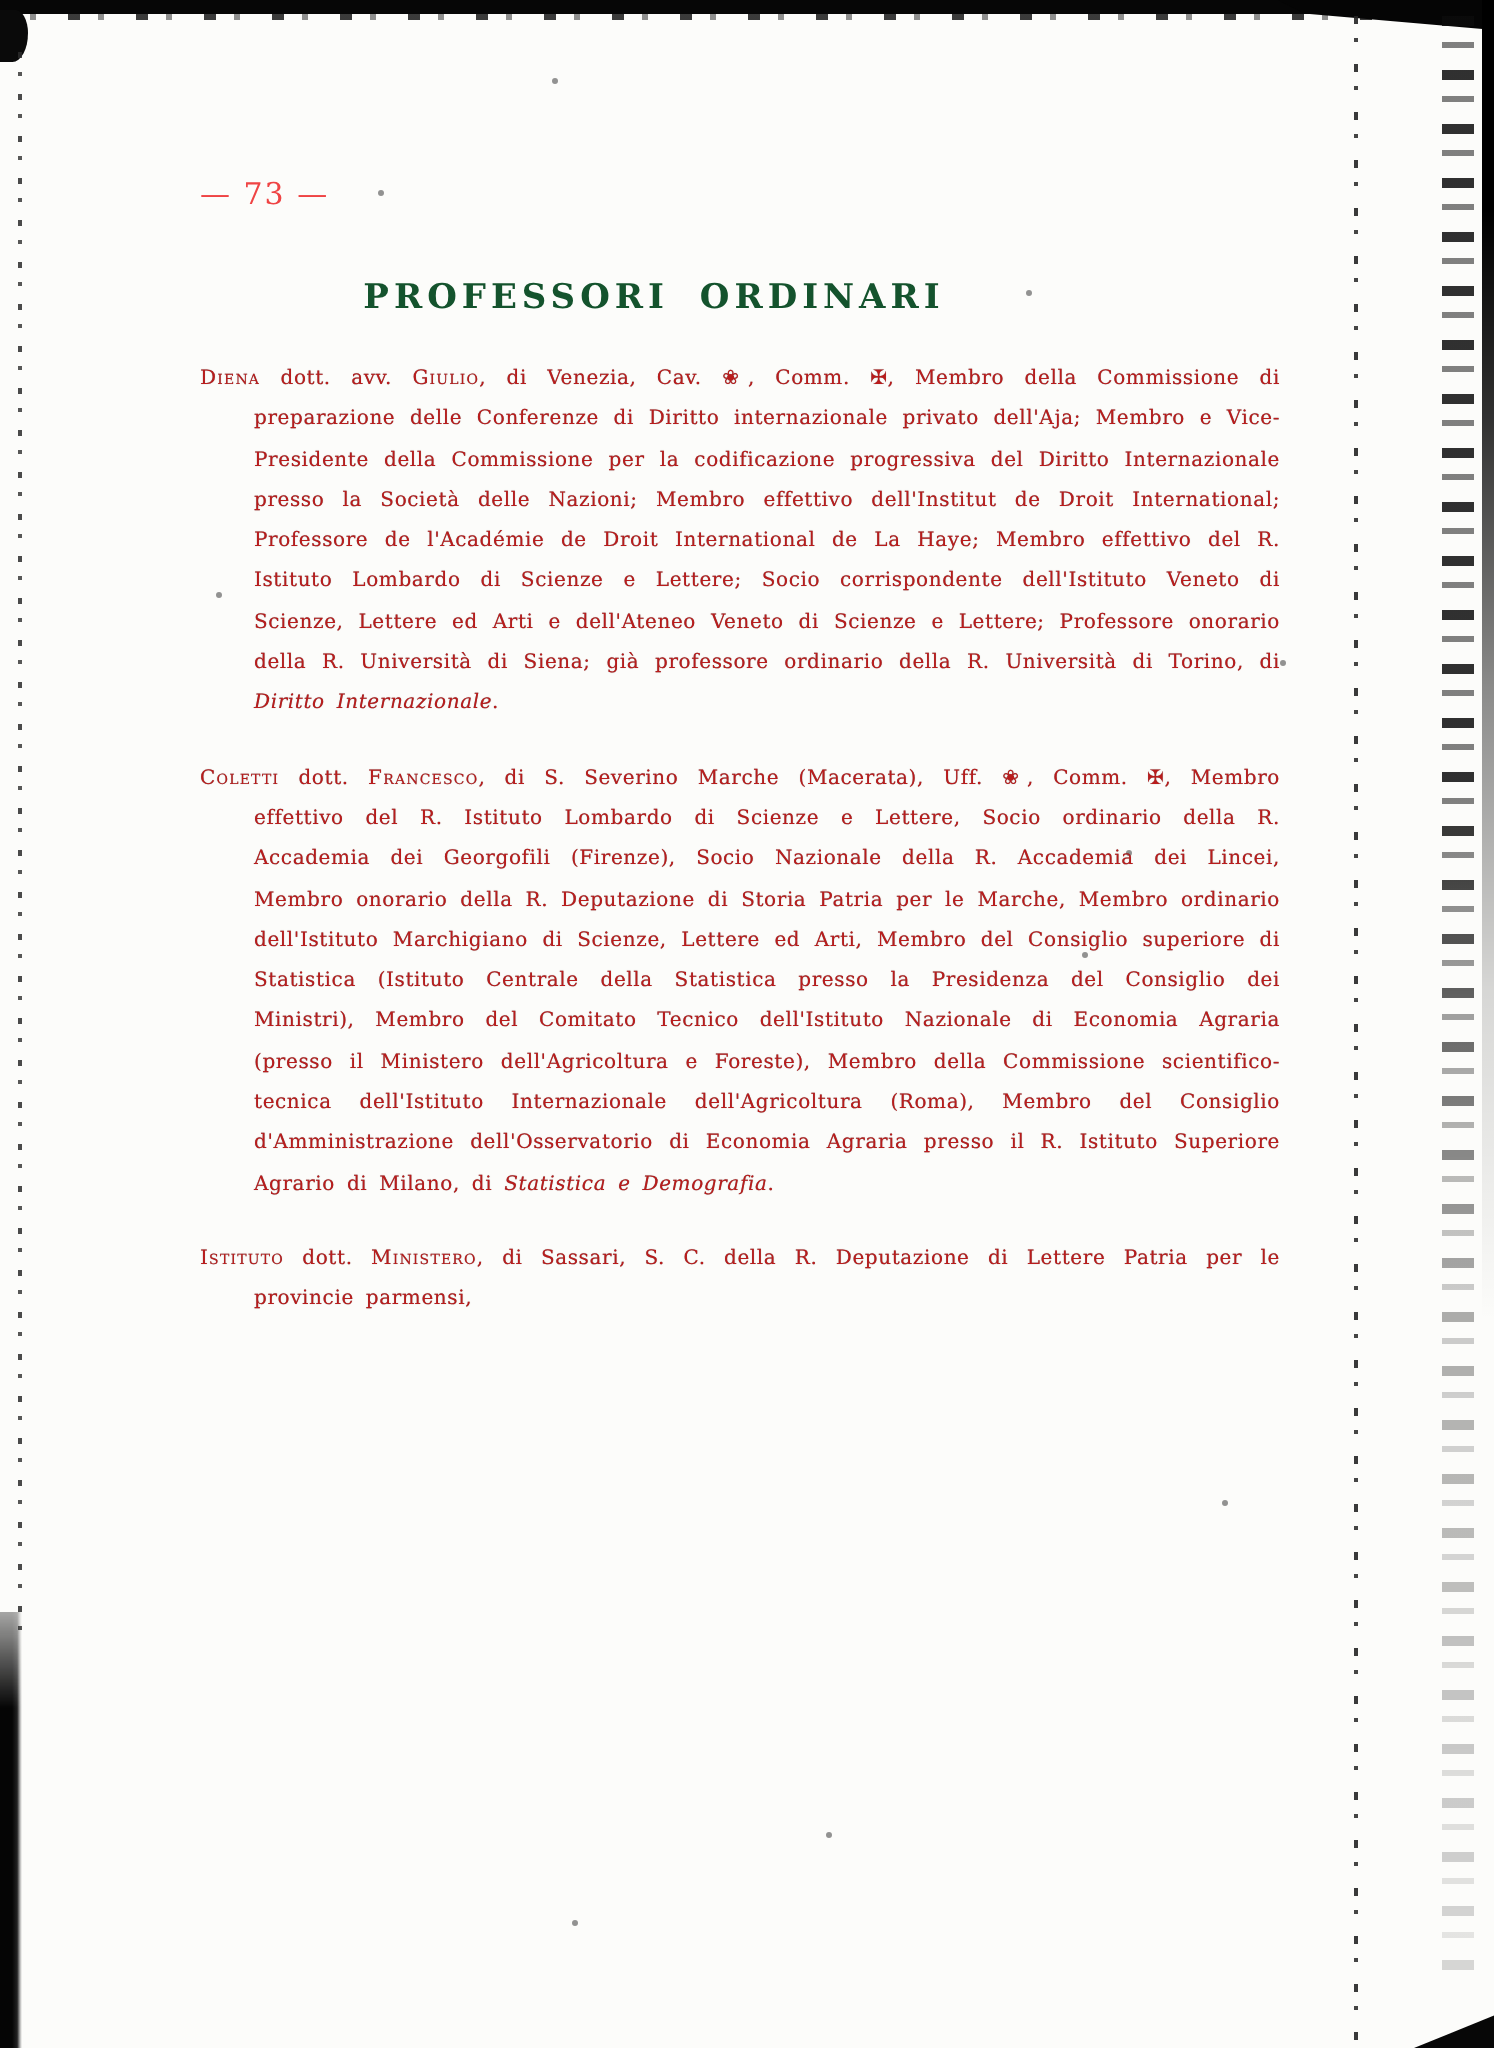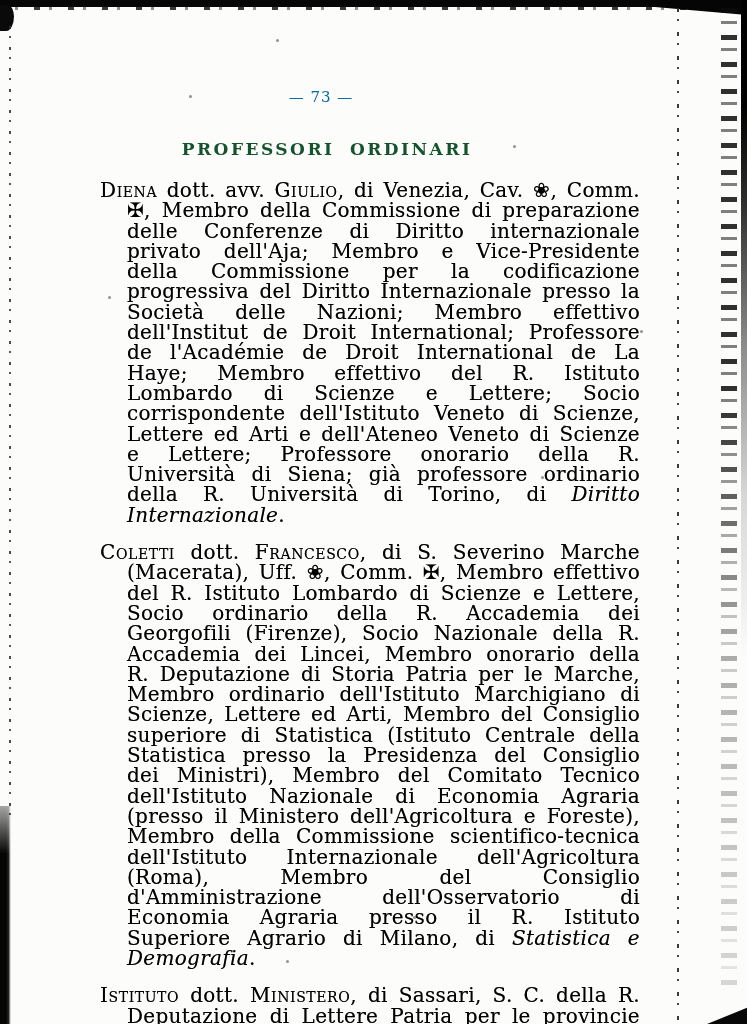--- a/index.html
+++ b/index.html
@@ -80,46 +80,45 @@
     width: 3px; height: 3px; border-radius: 50%;
     background: #3a3a3a; opacity: .55;
   }
   
   .content {
     position: absolute;
     left: 100px; top: 88px; width: 540px;
   }
   .page-number {
     width: 442px;
-    text-align: center;
     font-size: 15px;
     letter-spacing: 1px;
-    color: #0369a1;
+    color: #ef4444;
   }
   .heading {
     width: 454px;
     margin-top: 33px;
     text-align: center;
     font-size: 17px;
     font-weight: bold;
     letter-spacing: 2.5px;
     word-spacing: 7px;
     color: #14532d;
   }
   .entries { margin-top: 21px; }
   .entry {
     margin: 0 0 17px 0;
     padding-left: 27px;
     text-indent: -27px;
     text-align: justify;
-    font-size: 20px;
+    font-size: 10px;
     line-height: 20.3px;
     letter-spacing: 0.3px;
     word-spacing: 2.5px;
-    color: #000000;
+    color: #b91c1c;
     text-shadow: 0 0 .35px rgba(20,20,20,.55);
   }
   .sc { font-variant: small-caps; letter-spacing: 0.6px; }
   .it { font-style: italic; }
 </style>
 </head>
 <body>
 
 <div class="scan">
 

